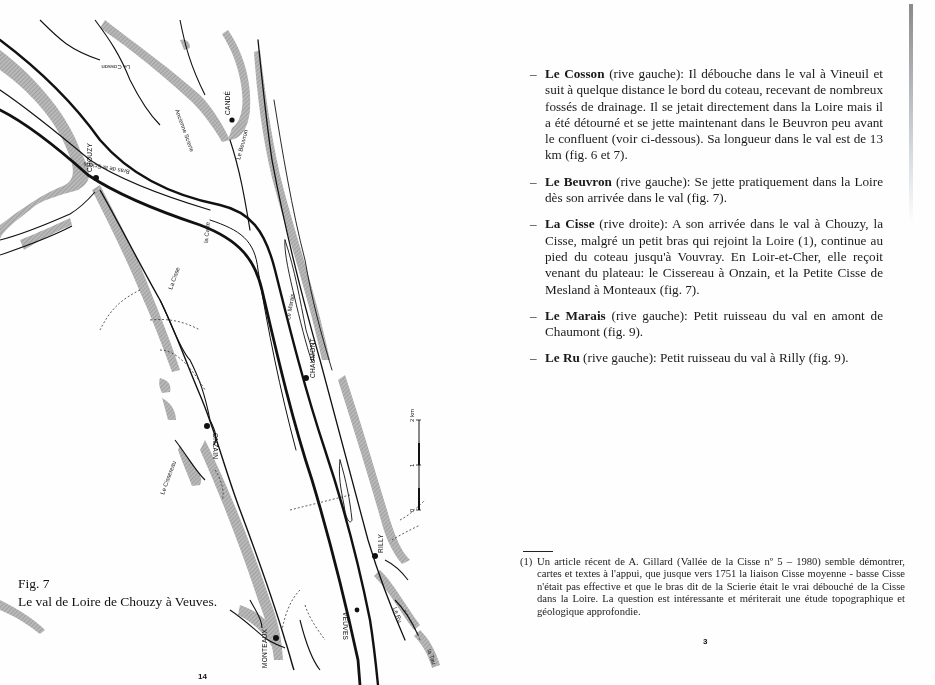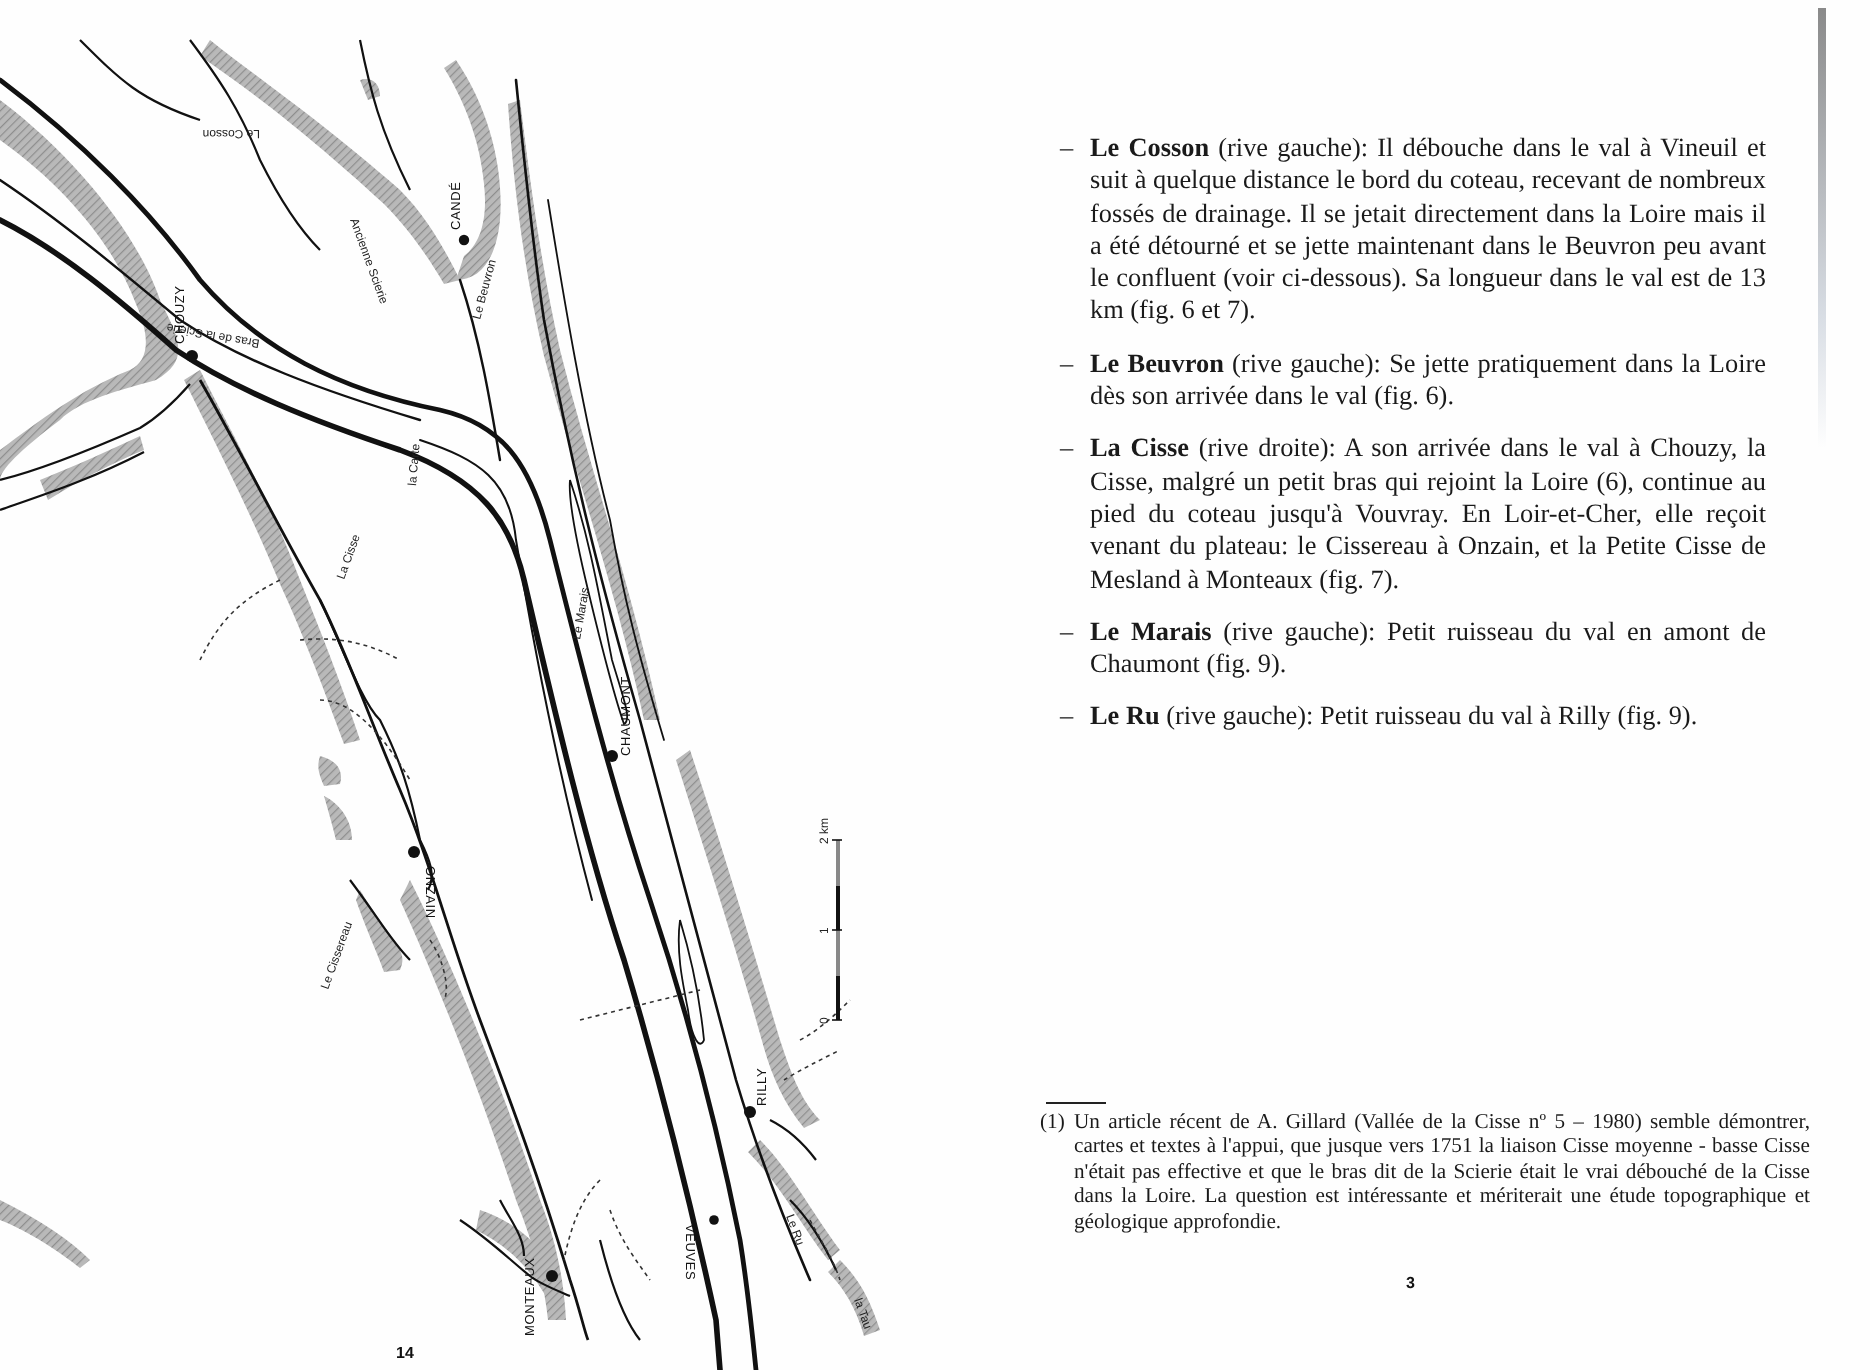--- a/index.html
+++ b/index.html
@@ -178,34 +178,38 @@
         <text class="map-label-caps" transform="translate(213,433) rotate(90)">ONZAIN</text>
         <text class="map-label" transform="translate(164,495) rotate(-70)">Le Cissereau</text>
         <text class="map-label-caps" transform="translate(383,553) rotate(-90)">RILLY</text>
         <text class="map-label" transform="translate(393,608) rotate(70)">Le Ru</text>
         <text class="map-label" transform="translate(427,650) rotate(70)">la Tau</text>
         <text class="map-label-caps" transform="translate(267,668) rotate(-90)">MONTEAUX</text>
         <text class="map-label-caps" transform="translate(343,612) rotate(90)">VEUVES</text>
       </g>
     </svg>
 
+    <div class="fig-caption">
+      <span class="fig-number">Fig.  7</span>
+      <span class="fig-title">Le val de Loire de Chouzy à  Veuves.</span>
+    </div>
     <div class="page-number pn-left">14</div>
   </div>
 
   <div class="page-right"></div>
 
   <div class="entries">
     <div class="entry">
       <span class="dash">–</span><span class="name">Le Cosson</span><span> (rive gauche): Il débouche dans le val à Vineuil et suit à quelque distance le bord du coteau, recevant de nombreux fossés de drainage. Il se jetait directement dans la Loire mais il a été détourné et se jette maintenant dans le Beuvron peu avant le confluent (voir ci-dessous). Sa longueur dans le val est de 13 km (fig. 6 et 7).</span>
     </div>
     <div class="entry">
-      <span class="dash">–</span><span class="name">Le Beuvron</span><span> (rive gauche): Se jette pratiquement dans la Loire dès son arrivée dans le val (fig. 6).</span>
-    </div>
-    <div class="entry">
-      <span class="dash">–</span><span class="name">La Cisse</span><span> (rive droite): A son arrivée dans le val à Chouzy, la Cisse, malgré un petit bras qui rejoint la Loire (6), continue au pied du coteau jusqu'à Vouvray. En Loir-et-Cher, elle reçoit venant du plateau: le Cissereau à Onzain, et la Petite Cisse de Mesland à Monteaux (fig. 7).</span>
+      <span class="dash">–</span><span class="name">Le Beuvron</span><span> (rive gauche): Se jette pratiquement dans la Loire dès son arrivée dans le val (fig. 7).</span>
+    </div>
+    <div class="entry">
+      <span class="dash">–</span><span class="name">La Cisse</span><span> (rive droite): A son arrivée dans le val à Chouzy, la Cisse, malgré un petit bras qui rejoint la Loire (1), continue au pied du coteau jusqu'à Vouvray. En Loir-et-Cher, elle reçoit venant du plateau: le Cissereau à Onzain, et la Petite Cisse de Mesland à Monteaux (fig. 7).</span>
     </div>
     <div class="entry">
       <span class="dash">–</span><span class="name">Le Marais</span><span> (rive gauche): Petit ruisseau du val en amont de Chaumont (fig. 9).</span>
     </div>
     <div class="entry">
       <span class="dash">–</span><span class="name">Le Ru</span><span> (rive gauche): Petit ruisseau du val à Rilly (fig. 9).</span>
     </div>
   </div>
 
   <div class="footnote-rule"></div>

